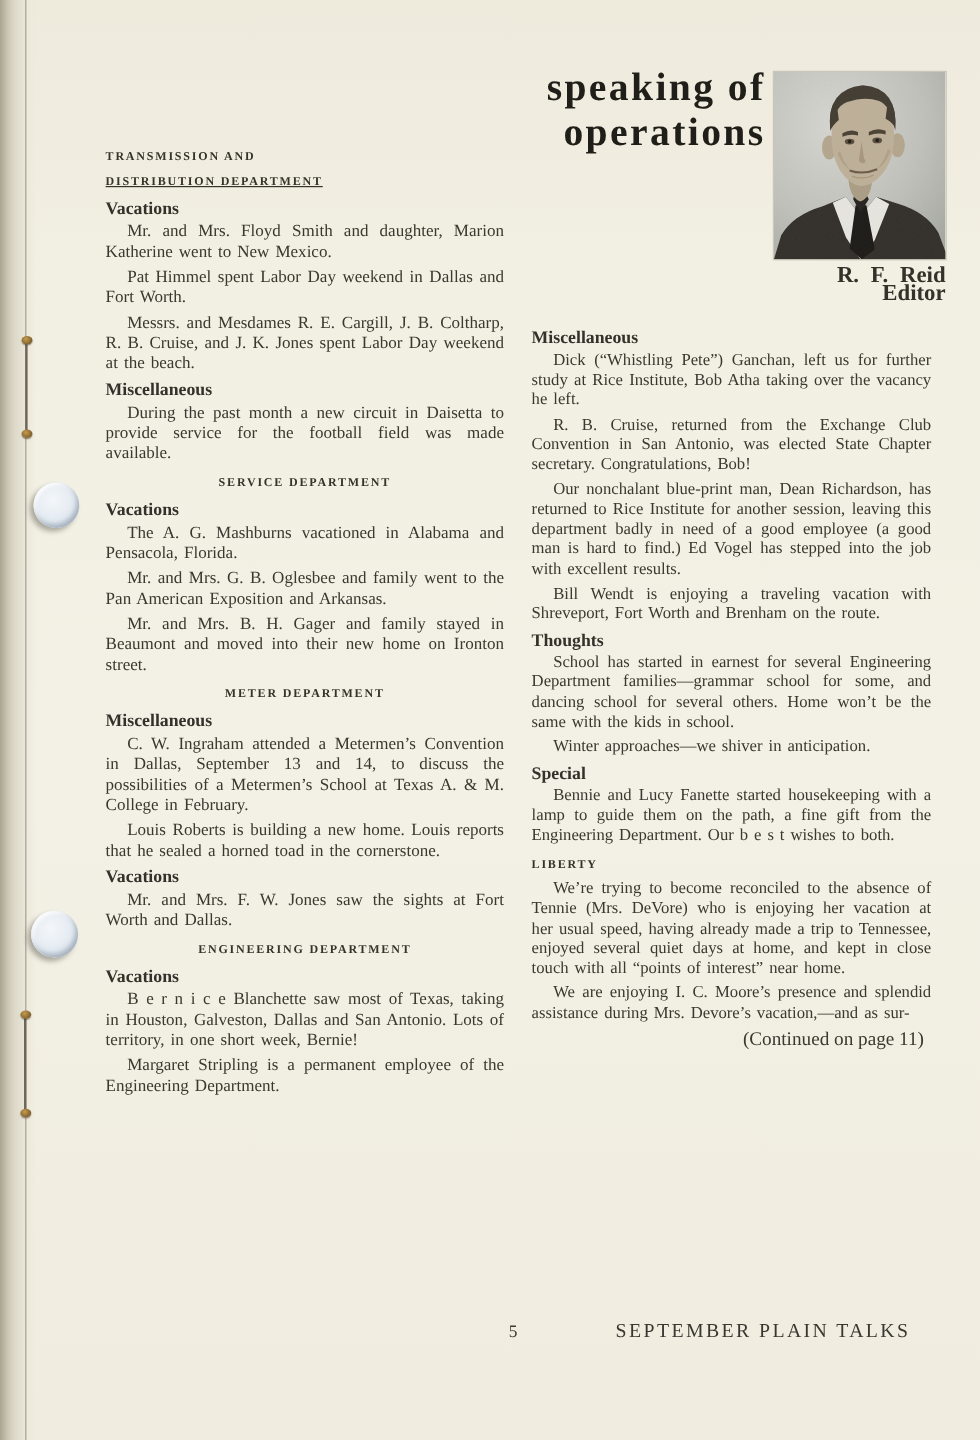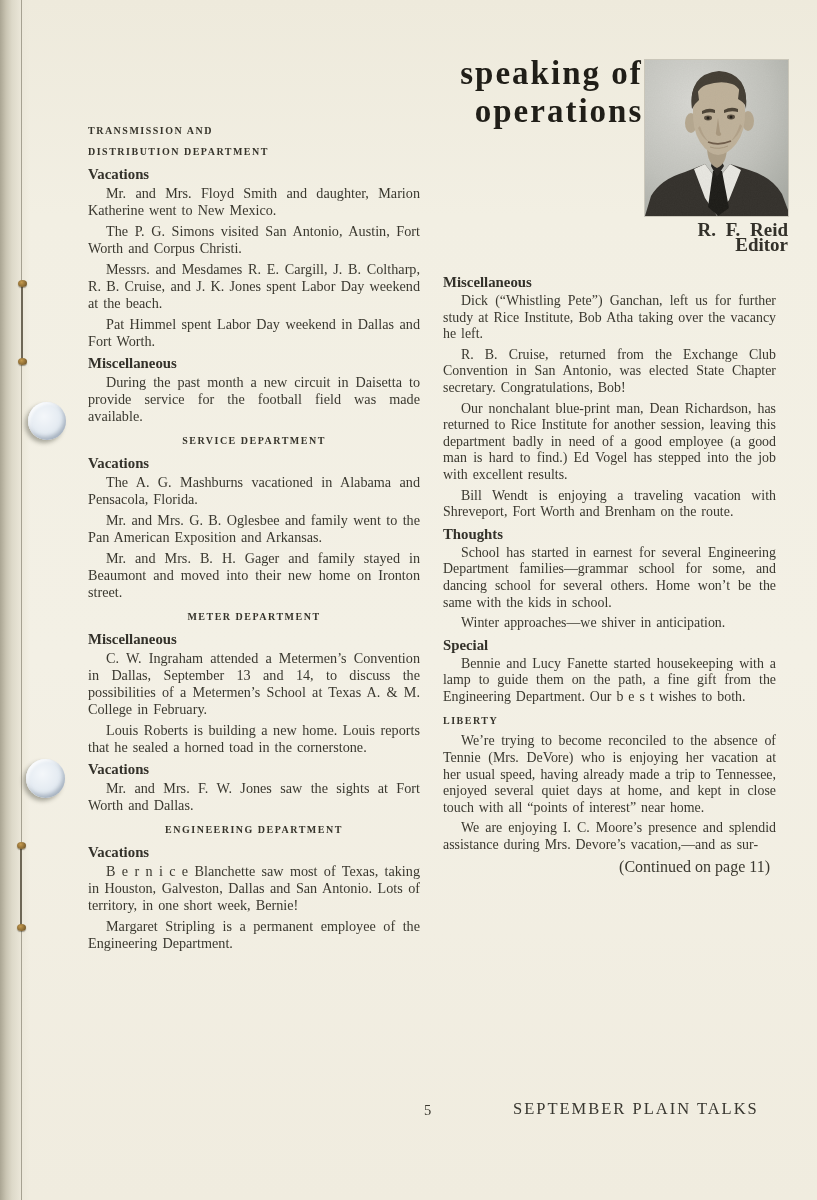--- a/index.html
+++ b/index.html
@@ -54,21 +54,21 @@
   p.body{margin:0 0 4px 0;text-indent:18px;word-spacing:1.5px;hyphens:auto;-webkit-hyphens:auto;}
   h2.dept{
     font-size:10px;line-height:18px;margin:7px 0 3px 0;
     letter-spacing:1.5px;color:#35332a;font-weight:bold;text-align:left;
   }
   h2.center{text-align:center;}
   h3.sub{font-size:14.8px;line-height:17px;margin:5px 0 2px 0;color:#33312a;font-weight:bold;text-align:left;}
 
   
   .mast{position:relative;height:216px;margin-bottom:6px;}
-  .mast-title{position:absolute;left:11px;top:2px;width:195px;text-align:center;}
+  .mast-title{position:absolute;left:0;top:2px;width:195px;text-align:right;}
   .mast-title .t1,.mast-title .t2{
     font-weight:bold;font-size:33px;line-height:38px;letter-spacing:2px;color:#201e18;
   }
   .mast-title .t2{padding-left:15px;}
   .photo{
     position:absolute;left:202px;top:8px;width:143px;height:156px;
     box-shadow:0 0 0 1px rgba(90,88,75,.25);
   }
   .caption{
     position:absolute;left:202px;top:170px;width:143px;text-align:right;
@@ -100,27 +100,26 @@
     <span class="bar"></span>
       <span class="dot d1"></span>
       <span class="dot d2"></span>
   </div>
 
   <div class="hole top"></div>
   <div class="hole bottom"></div>
 
   <div class="col col-left">
     <h2 class="dept">TRANSMISSION AND</h2>
-    <h2 class="dept" style="margin-top:0;">DISTRIBUTION DEPARTMENT</h2>
+    <h2 class="dept" style="margin-top:0;text-decoration:underline;">DISTRIBUTION DEPARTMENT</h2>
 
     <h3 class="sub">Vacations</h3>
     <p class="body">Mr. and Mrs. Floyd Smith and daughter, Marion Katherine went to New Mexico.</p>
-    <p class="body">The P. G. Simons visited San Antonio, Austin, Fort Worth and Corpus Christi.</p>
+    <p class="body">Pat Himmel spent Labor Day weekend in Dallas and Fort Worth.</p>
     <p class="body">Messrs. and Mesdames R. E. Cargill, J. B. Coltharp, R. B. Cruise, and J. K. Jones spent Labor Day weekend at the beach.</p>
-    <p class="body">Pat Himmel spent Labor Day weekend in Dallas and Fort Worth.</p>
 
     <h3 class="sub">Miscellaneous</h3>
     <p class="body">During the past month a new circuit in Daisetta to provide service for the football field was made available.</p>
 
     <h2 class="dept center">SERVICE DEPARTMENT</h2>
     <h3 class="sub">Vacations</h3>
     <p class="body">The A. G. Mashburns vacationed in Alabama and Pensacola, Florida.</p>
     <p class="body">Mr. and Mrs. G. B. Oglesbee and family went to the Pan American Exposition and Arkansas.</p>
     <p class="body">Mr. and Mrs. B. H. Gager and family stayed in Beaumont and moved into their new home on Ironton street.</p>
 

